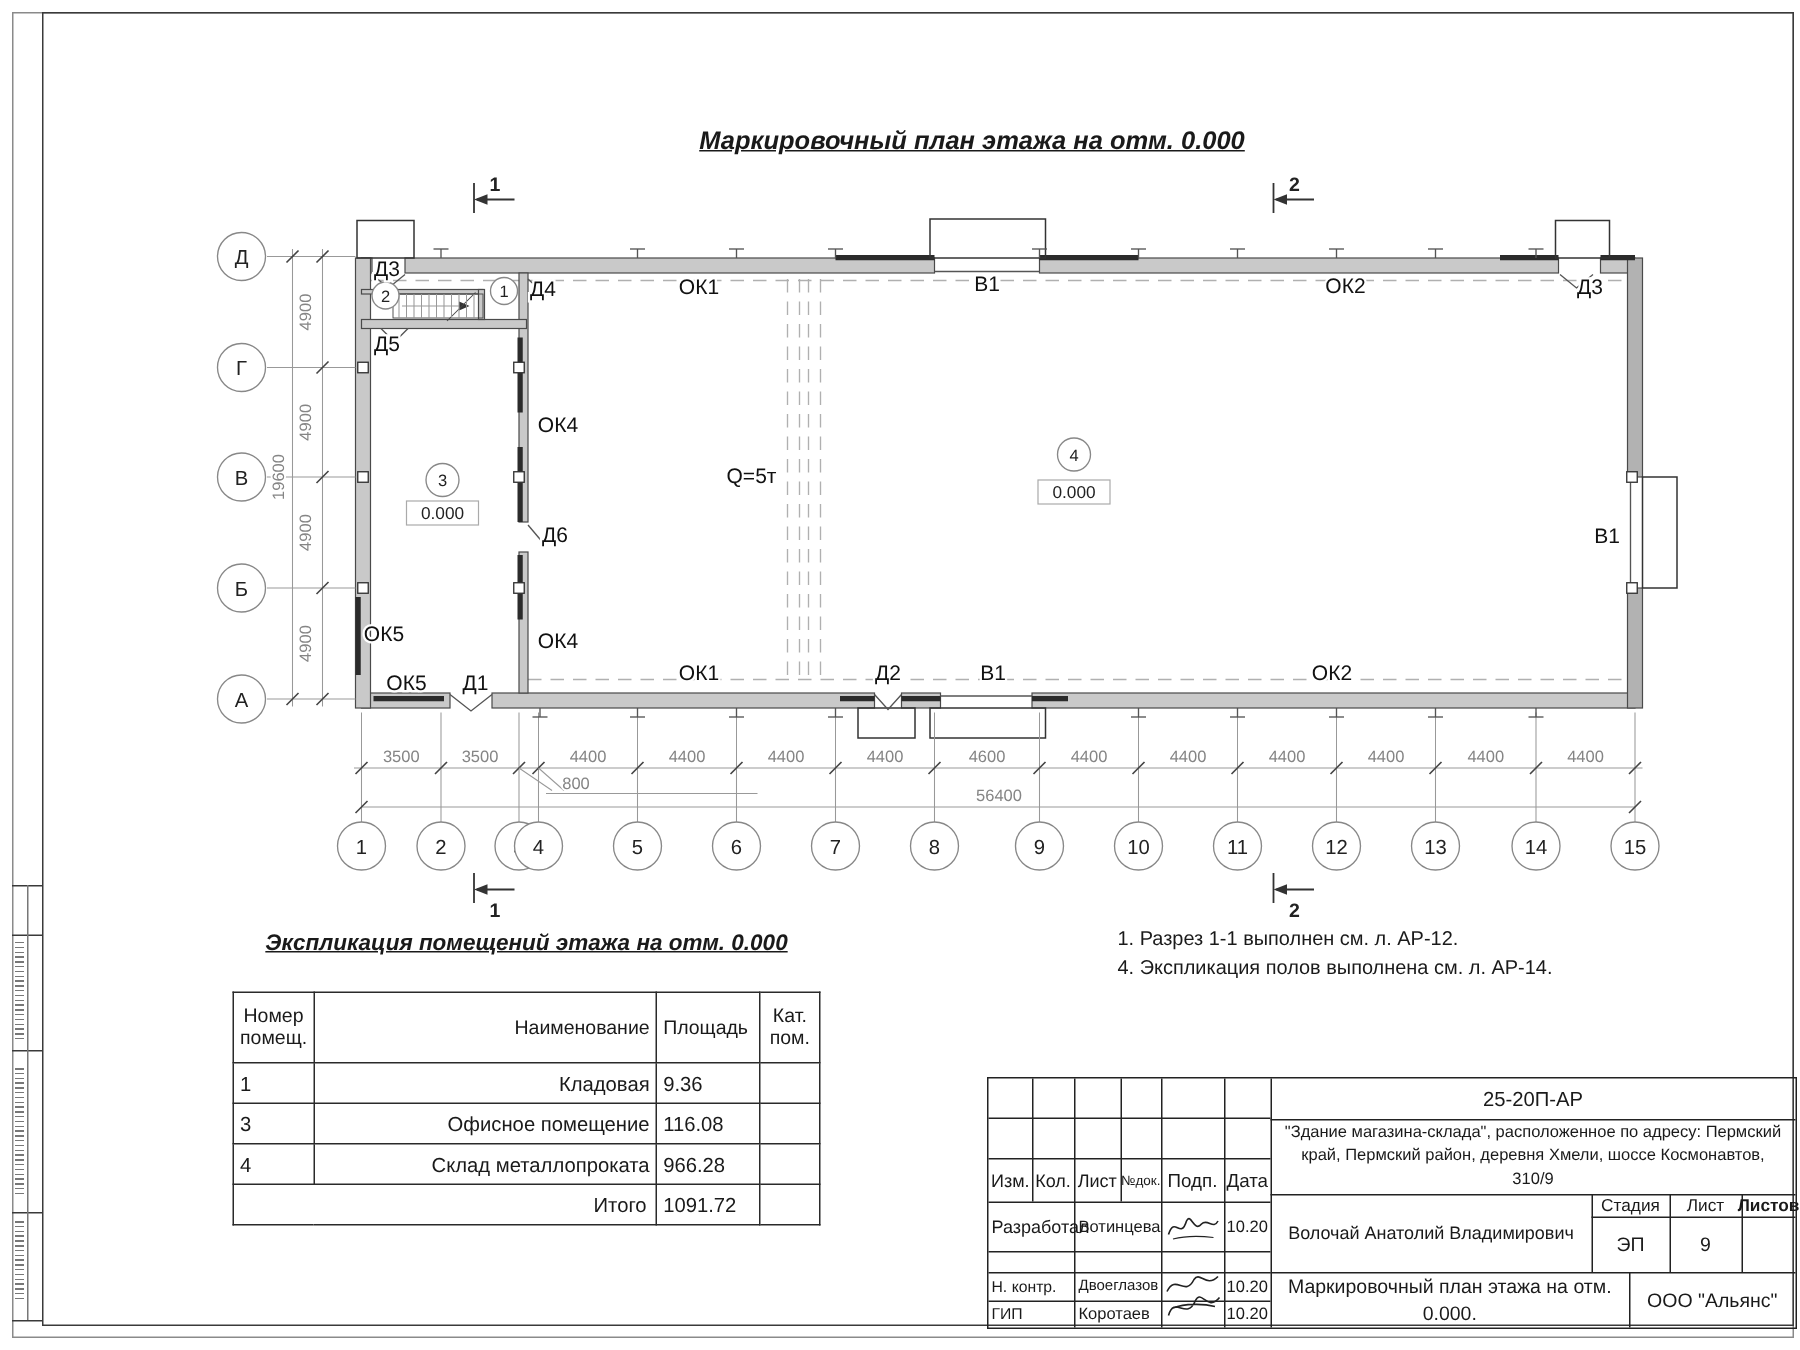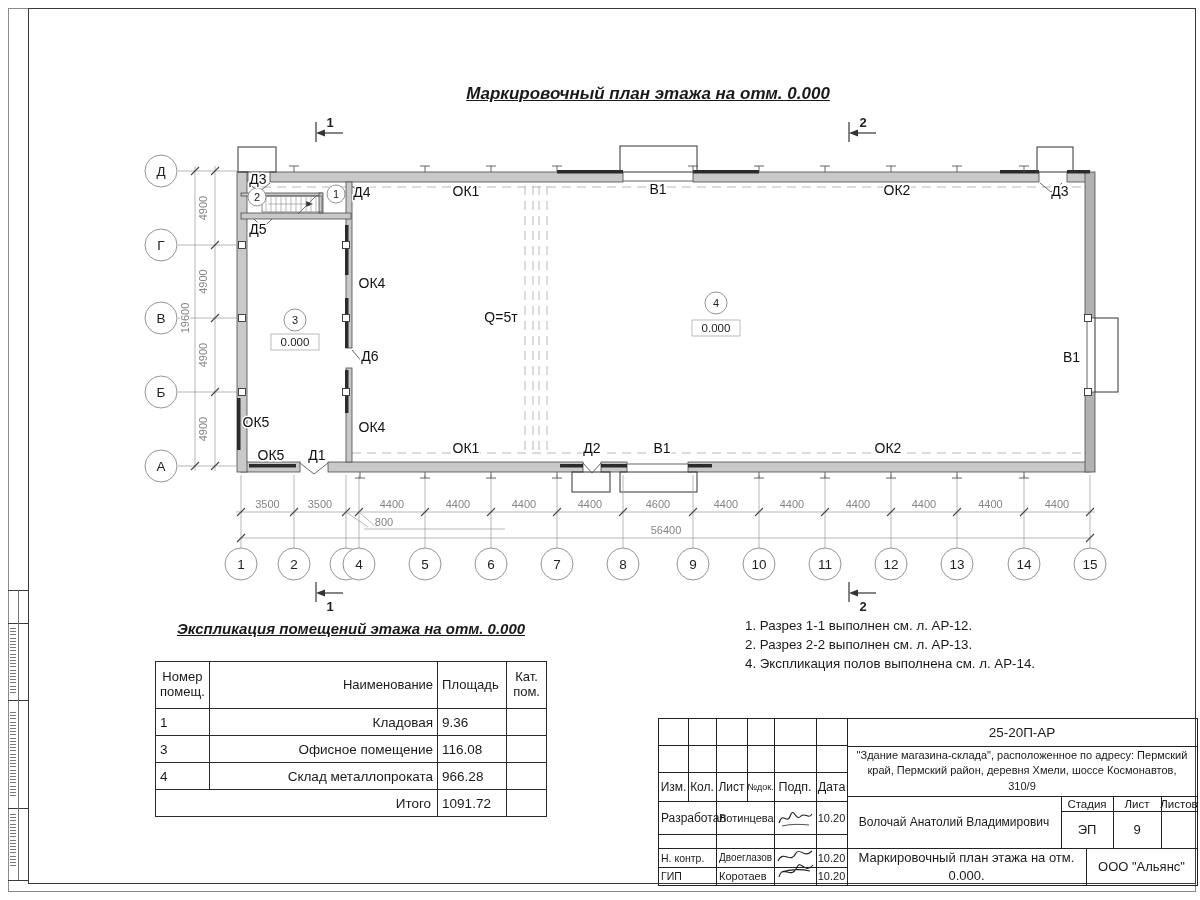--- a/index.html
+++ b/index.html
@@ -430,21 +430,20 @@
         <td class="total-label" colspan="2">Итого</td>
         <td class="c-area">1091.72</td>
         <td class="c-cat"></td>
       </tr>
     </tbody>
       </table>
   </div>
 
   <div class="notes">
     <div class="note-line">1. Разрез 1-1 выполнен см. л. АР-12.</div>
-    <div class="note-line">2. Разрез 2-2 выполнен см. л. АР-13.</div>
     <div class="note-line">4. Экспликация полов выполнена см. л. АР-14.</div>
   </div>
 
   <div class="tb">
 
     <div class="vl" style="left:29px;top:0;height:82px;"></div>
     <div class="vl" style="left:88px;top:0;height:82px;"></div>
     <div class="vl" style="left:57px;top:0;height:166px;"></div>
     <div class="vl" style="left:115px;top:0;height:166px;"></div>
     <div class="vl" style="left:157px;top:0;height:166px;"></div>
@@ -488,19 +487,19 @@
     <svg class="sig-svg" style="left:115px;top:128px;" width="42" height="38">
       <path d="M4 14 C10 2,16 18,22 6 C26 0,30 12,38 4" fill="none" stroke="#222" stroke-width="1.1"></path>
       <path d="M5 30 C9 16,17 34,23 20 C27 12,31 28,39 18 M8 25 C16 22,28 22,36 24" fill="none" stroke="#222" stroke-width="1.1"></path>
     </svg>
 
     <div class="cell" style="left:188px;top:0;width:350px;height:27px;font-size:13.5px;">25-20П-АР</div>
     <div class="cell" style="left:195px;top:27px;width:336px;height:50px;font-size:11px;line-height:1.4;">"Здание магазина-склада", расположенное по адресу: Пермский край, Пермский район, деревня Хмели, шоссе Космонавтов, 310/9</div>
     <div class="cell" style="left:188px;top:77px;width:214px;height:52px;font-size:12px;">Волочай Анатолий Владимирович</div>
     <div class="cell" style="left:402px;top:77px;width:52px;height:15px;font-size:11.5px;">Стадия</div>
     <div class="cell" style="left:454px;top:77px;width:48px;height:15px;font-size:11.5px;">Лист</div>
-    <div class="cell" style="left:502px;top:77px;width:36px;height:15px;font-size:11.5px;">Листов</div>
+    <div class="cell" style="left:502px;top:77px;width:36px;height:15px;font-size:11.5px;font-weight:bold;">Листов</div>
     <div class="cell" style="left:402px;top:92px;width:52px;height:37px;font-size:13px;">ЭП</div>
     <div class="cell" style="left:454px;top:92px;width:48px;height:37px;font-size:13px;">9</div>
     <div class="cell" style="left:196px;top:129px;width:223px;height:37px;font-size:13px;line-height:1.35;">Маркировочный план этажа на отм. 0.000.</div>
     <div class="cell" style="left:427px;top:129px;width:111px;height:37px;font-size:13px;">ООО "Альянс"</div>
   </div>
 </div>
 
 </body></html>

